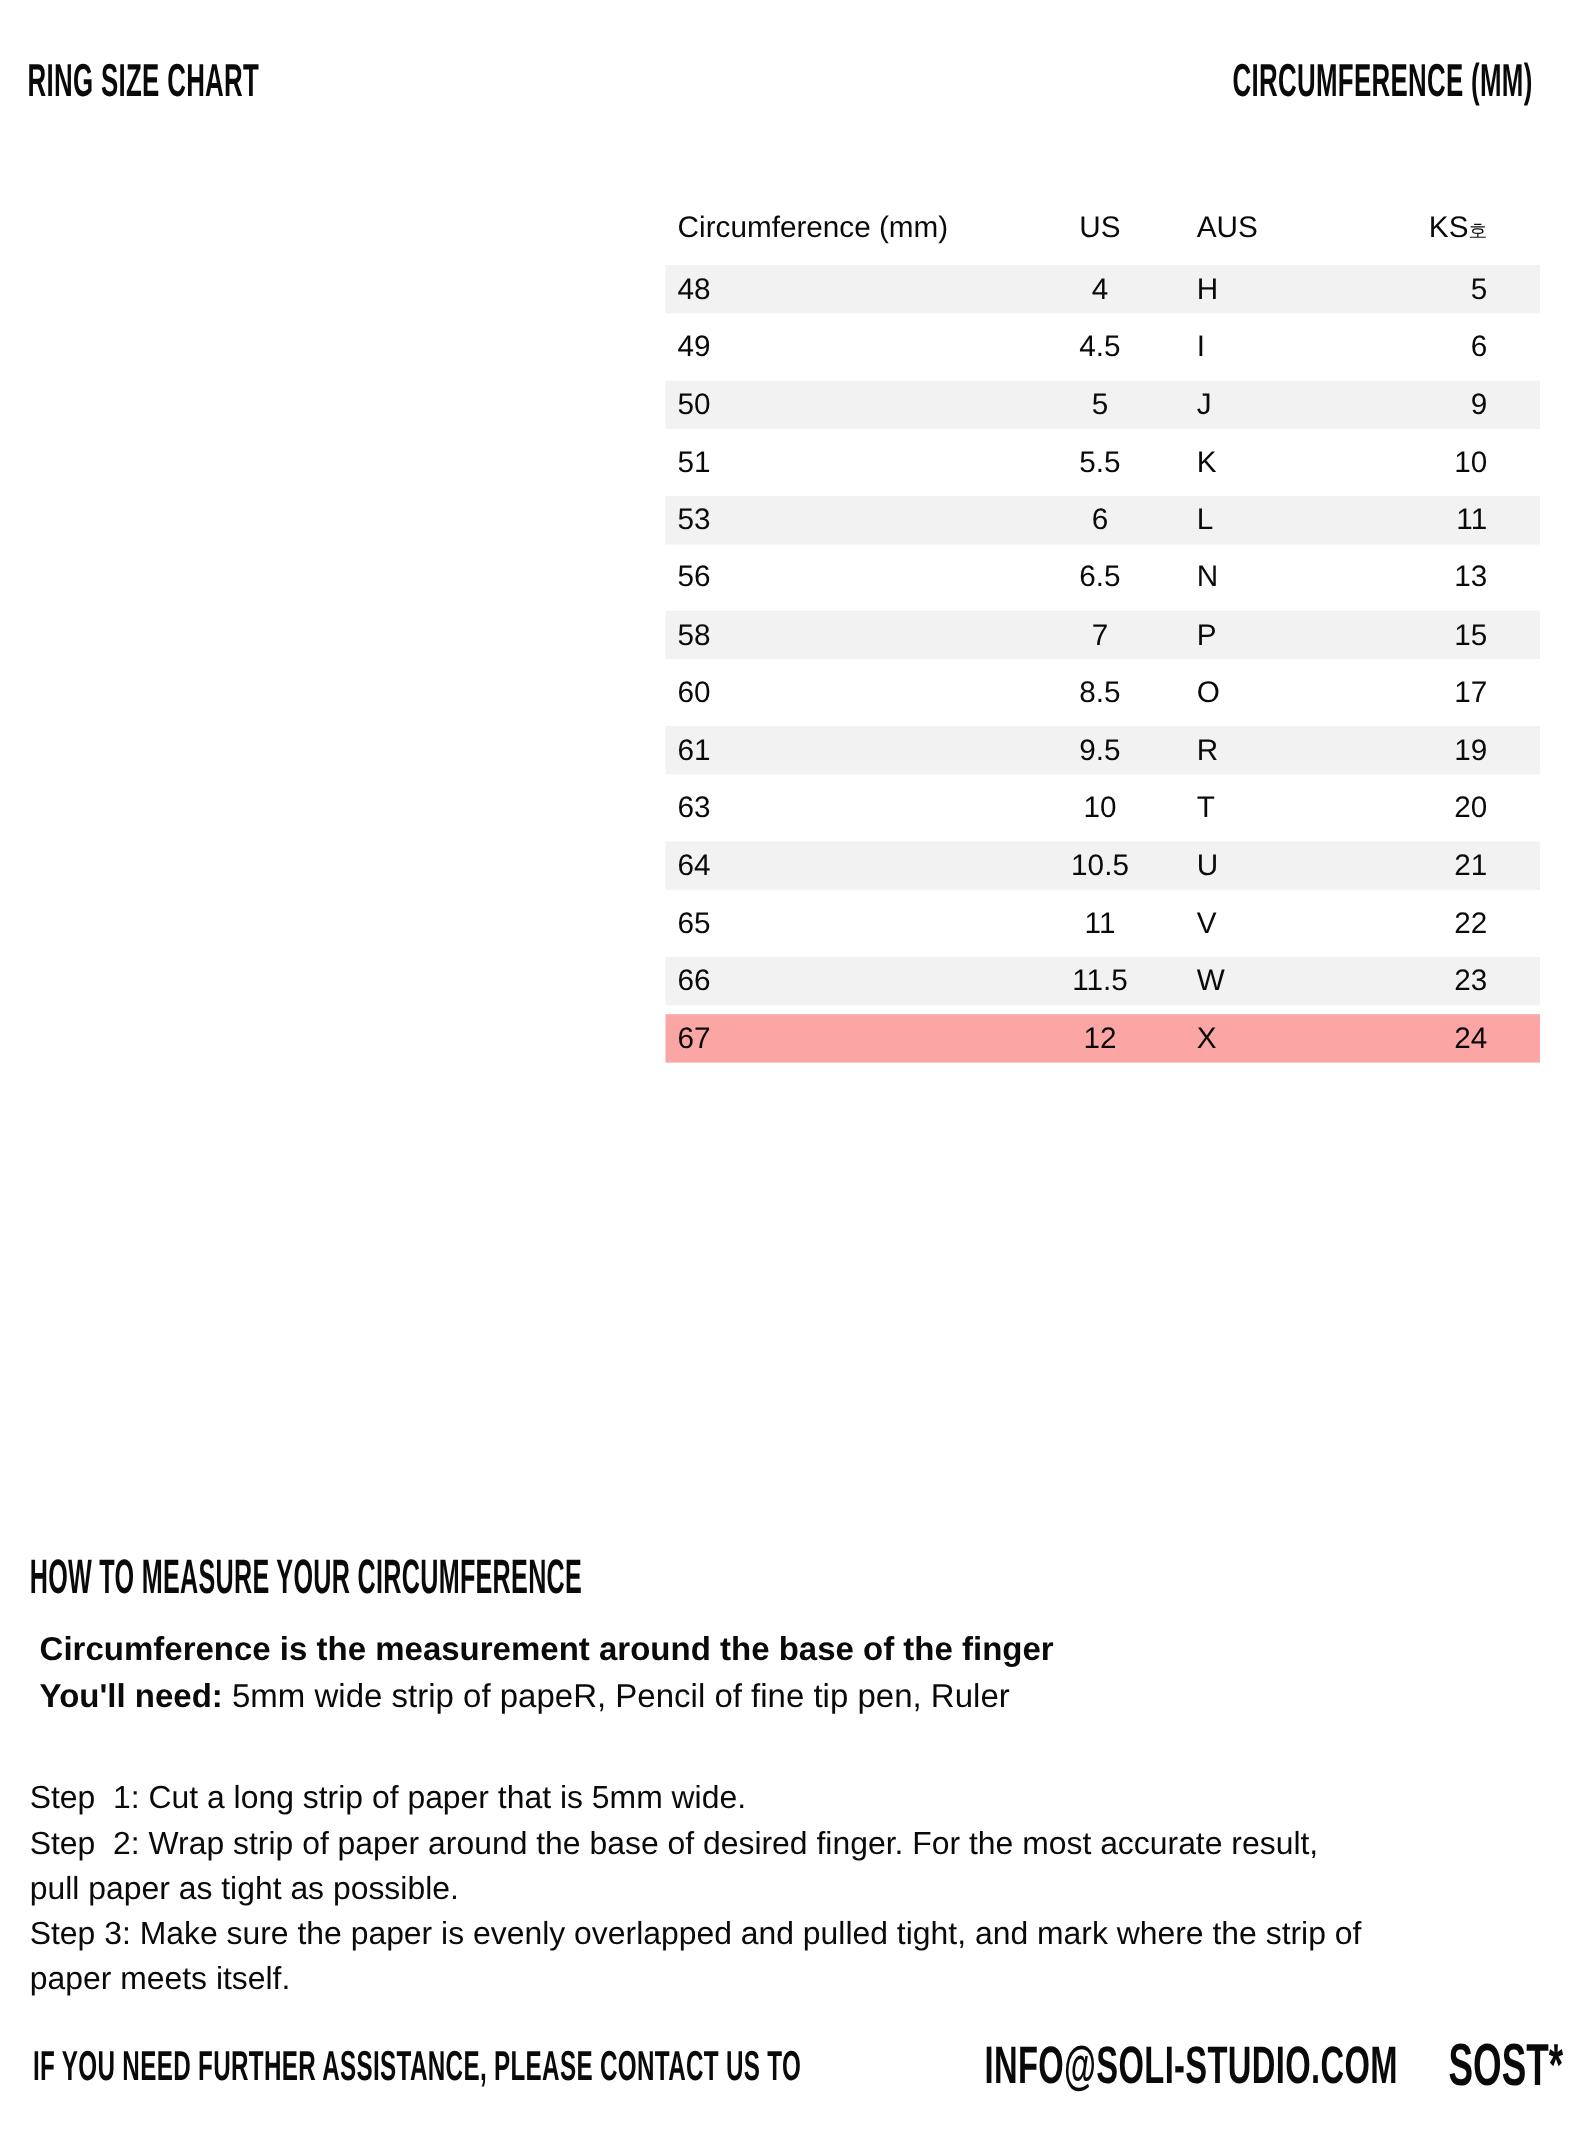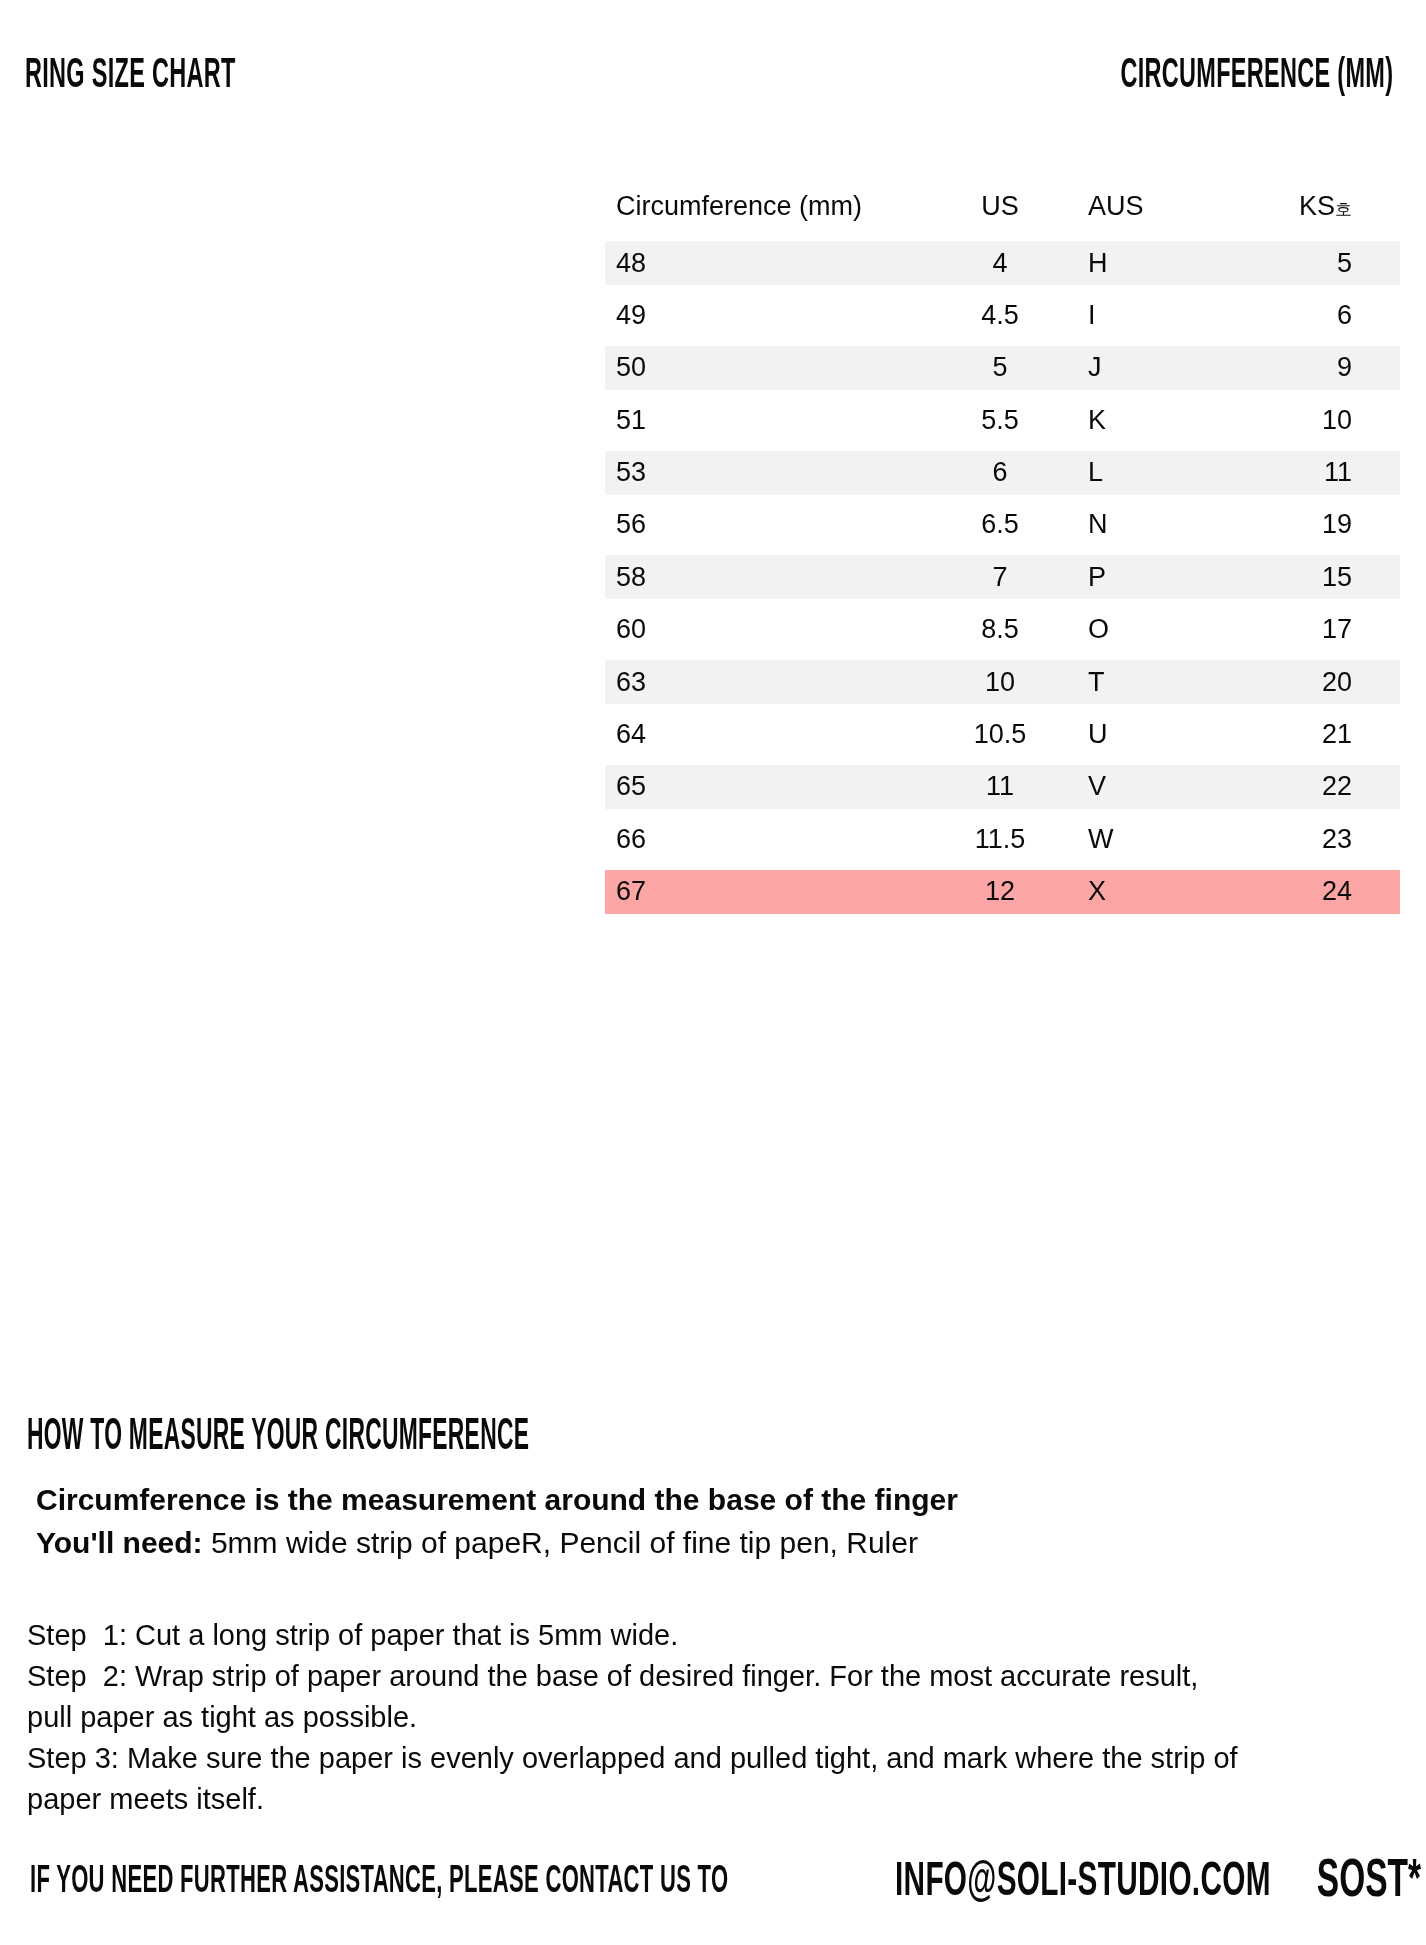--- a/index.html
+++ b/index.html
@@ -178,33 +178,39 @@
         <div class="trow">
           <div class="c-circumference">53</div>
           <div class="c-us">6</div>
           <div class="c-aus">L</div>
           <div class="c-ks">11</div>
         </div>
         <div class="trow">
           <div class="c-circumference">56</div>
           <div class="c-us">6.5</div>
           <div class="c-aus">N</div>
-          <div class="c-ks">19</div>
+          <div class="c-ks">13</div>
         </div>
         <div class="trow">
           <div class="c-circumference">58</div>
           <div class="c-us">7</div>
           <div class="c-aus">P</div>
           <div class="c-ks">15</div>
         </div>
         <div class="trow">
           <div class="c-circumference">60</div>
           <div class="c-us">8.5</div>
           <div class="c-aus">O</div>
           <div class="c-ks">17</div>
+        </div>
+        <div class="trow">
+          <div class="c-circumference">61</div>
+          <div class="c-us">9.5</div>
+          <div class="c-aus">R</div>
+          <div class="c-ks">19</div>
         </div>
         <div class="trow">
           <div class="c-circumference">63</div>
           <div class="c-us">10</div>
           <div class="c-aus">T</div>
           <div class="c-ks">20</div>
         </div>
         <div class="trow">
           <div class="c-circumference">64</div>
           <div class="c-us">10.5</div>

